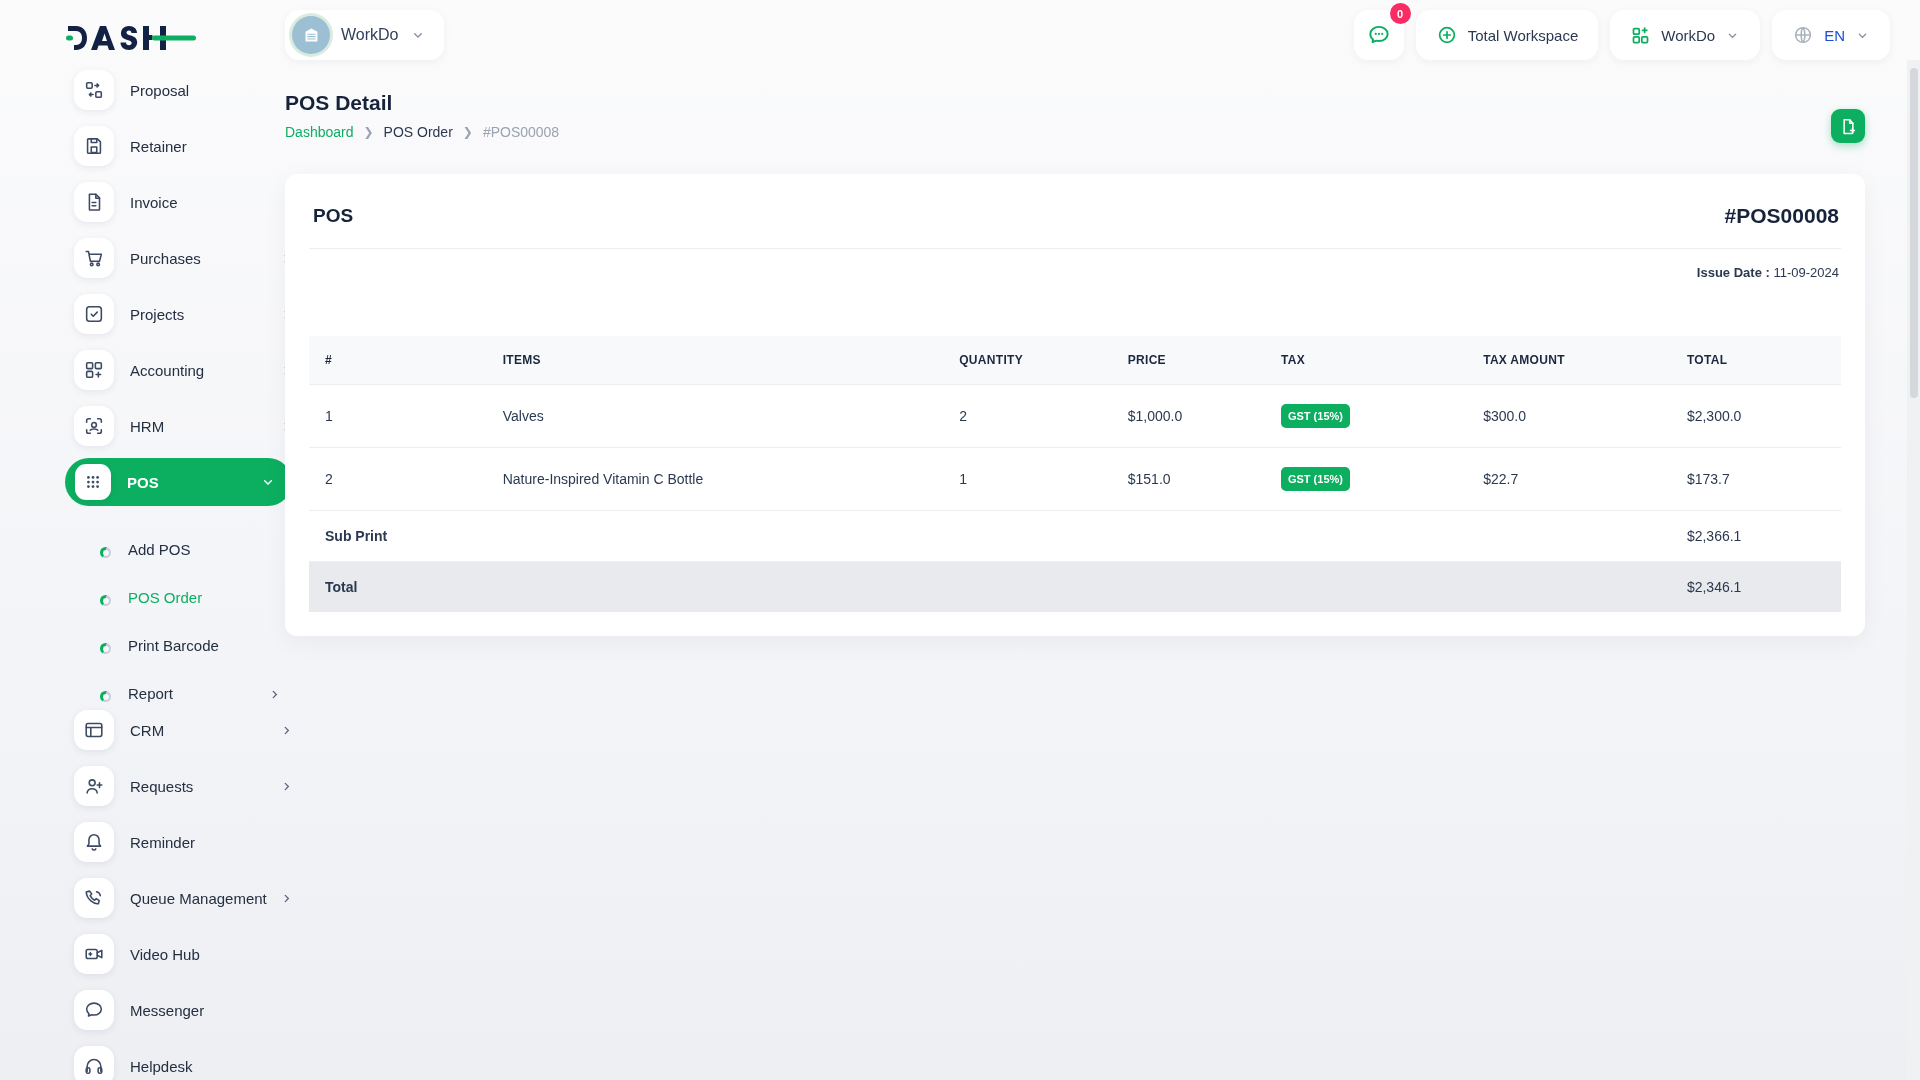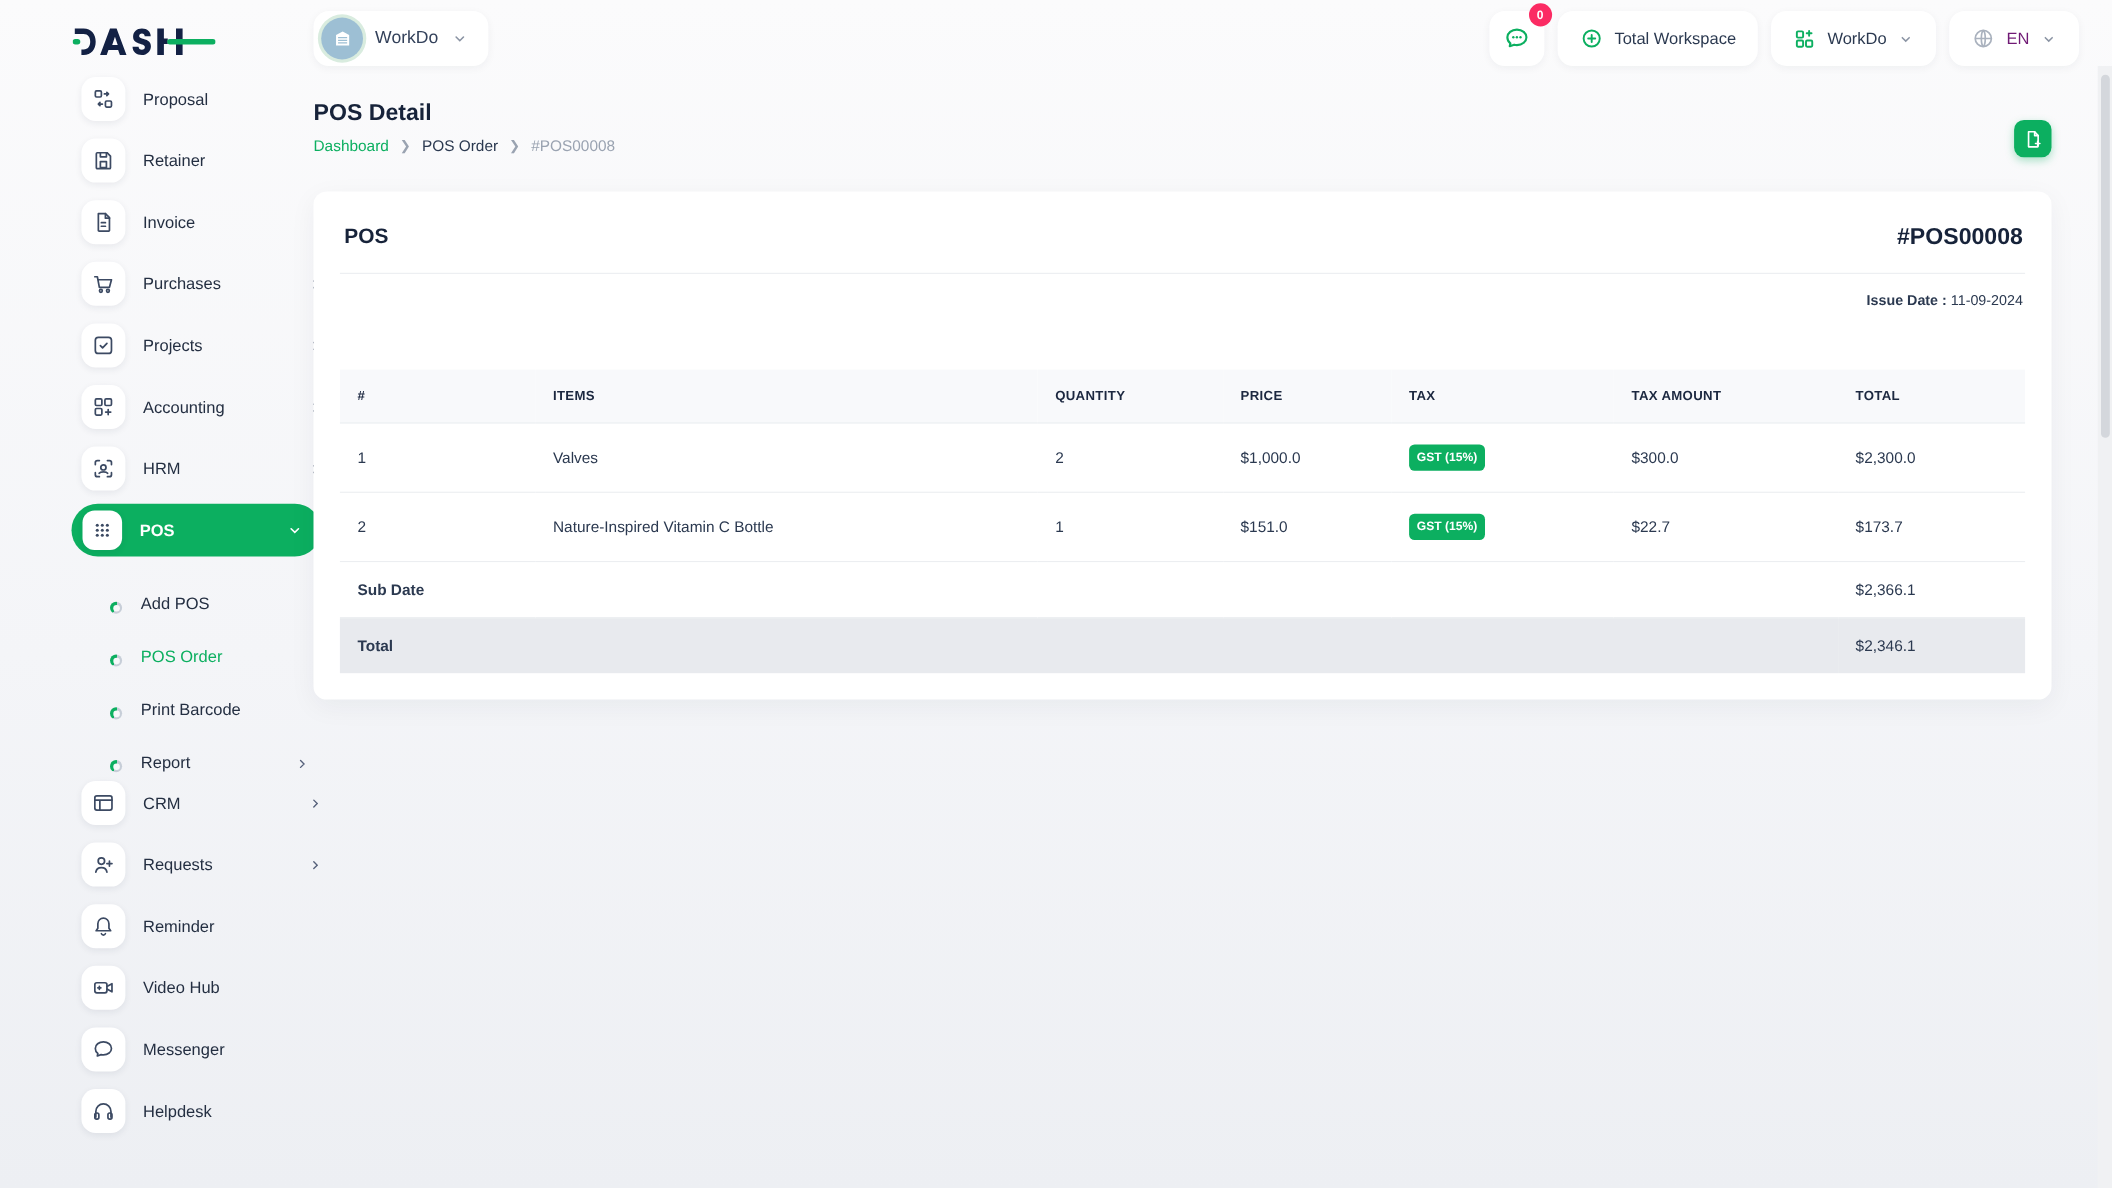--- a/index.html
+++ b/index.html
@@ -157,21 +157,21 @@
       <span>WorkDo</span>
       <svg class="chev" width="15" height="15" viewBox="0 0 24 24" fill="none" stroke="currentColor" stroke-width="2.2" stroke-linecap="round">
           <path d="M7 10l5 5 5-5"></path>
         </svg>
     </div>
     <div class="pill-btn">
       <svg width="22" height="22" viewBox="0 0 24 24" fill="none" stroke="#aab2be" stroke-width="1.7">
           <circle cx="12" cy="12" r="8"></circle>
           <path d="M4 12h16M12 4c2.6 2.3 2.6 13.7 0 16M12 4c-2.6 2.3-2.6 13.7 0 16"></path>
         </svg>
-      <span style="color:#701a75">EN</span>
+      <span style="color:#1d4ed8">EN</span>
       <svg class="chev" width="15" height="15" viewBox="0 0 24 24" fill="none" stroke="currentColor" stroke-width="2.2" stroke-linecap="round">
           <path d="M7 10l5 5 5-5"></path>
         </svg>
     </div>
   </div>
 </div>
 
 <nav class="sidebar" id="sidebar">
     <div class="side-item">
       <span class="side-icon">
@@ -337,20 +337,34 @@
       </span>
     </div>
     <div class="side-item">
       <span class="side-icon">
         <svg width="22" height="22" viewBox="0 0 24 24" fill="none" stroke="currentColor" stroke-width="1.7" stroke-linecap="round" stroke-linejoin="round">
           <path d="M12 4a5.5 5.5 0 015.5 5.5V14l1.7 2.5H4.8L6.5 14V9.5A5.5 5.5 0 0112 4z"></path>
           <path d="M10 19.5a2.2 2.2 0 004 0"></path>
         </svg>
       </span>
       <span class="side-label">Reminder</span>
+    </div>
+    <div class="side-item">
+      <span class="side-icon">
+        <svg width="22" height="22" viewBox="0 0 24 24" fill="none" stroke="currentColor" stroke-width="1.7" stroke-linecap="round" stroke-linejoin="round">
+          <path d="M7.3 4.5l2.2 3.2-1.8 1.8a12.5 12.5 0 005 5l1.8-1.8 3.2 2.2-1 3.3c-4.5.6-12.6-4.4-13.2-12.7z"></path>
+          <path d="M14.8 5.3c2.1.5 3.6 2 4.1 4.1"></path>
+        </svg>
+      </span>
+      <span class="side-label">Queue Management</span>
+      <span class="side-chev">
+        <svg width="15" height="15" viewBox="0 0 24 24" fill="none" stroke="currentColor" stroke-width="2" stroke-linecap="round">
+          <path d="M10 7l5 5-5 5"></path>
+        </svg>
+      </span>
     </div>
     <div class="side-item">
       <span class="side-icon">
         <svg width="22" height="22" viewBox="0 0 24 24" fill="none" stroke="currentColor" stroke-width="1.7" stroke-linecap="round" stroke-linejoin="round">
           <rect x="3.5" y="7" width="12" height="10" rx="2"></rect>
           <path d="M15.5 10.7l5-2.7v8l-5-2.7"></path>
           <path d="M8 10.5v3M6.5 12h3"></path>
         </svg>
       </span>
       <span class="side-label">Video Hub</span>
@@ -436,21 +450,21 @@
           <tr class="body-row">
             <td>2</td>
             <td>Nature-Inspired Vitamin C Bottle</td>
             <td>1</td>
             <td>$151.0</td>
             <td><span class="tax-badge" style="background:#0CAF60">GST (15%)</span></td>
             <td>$22.7</td>
             <td>$173.7</td>
           </tr>
           <tr>
-            <td class="sum-label" colspan="6">Sub Date</td>
+            <td class="sum-label" colspan="6">Sub Print</td>
             <td>$2,366.1</td>
           </tr>
           <tr class="total-row">
             <td class="sum-label" colspan="6">Total</td>
             <td>$2,346.1</td>
           </tr>
         </tbody>
     </table>
   </div>
 </div>

